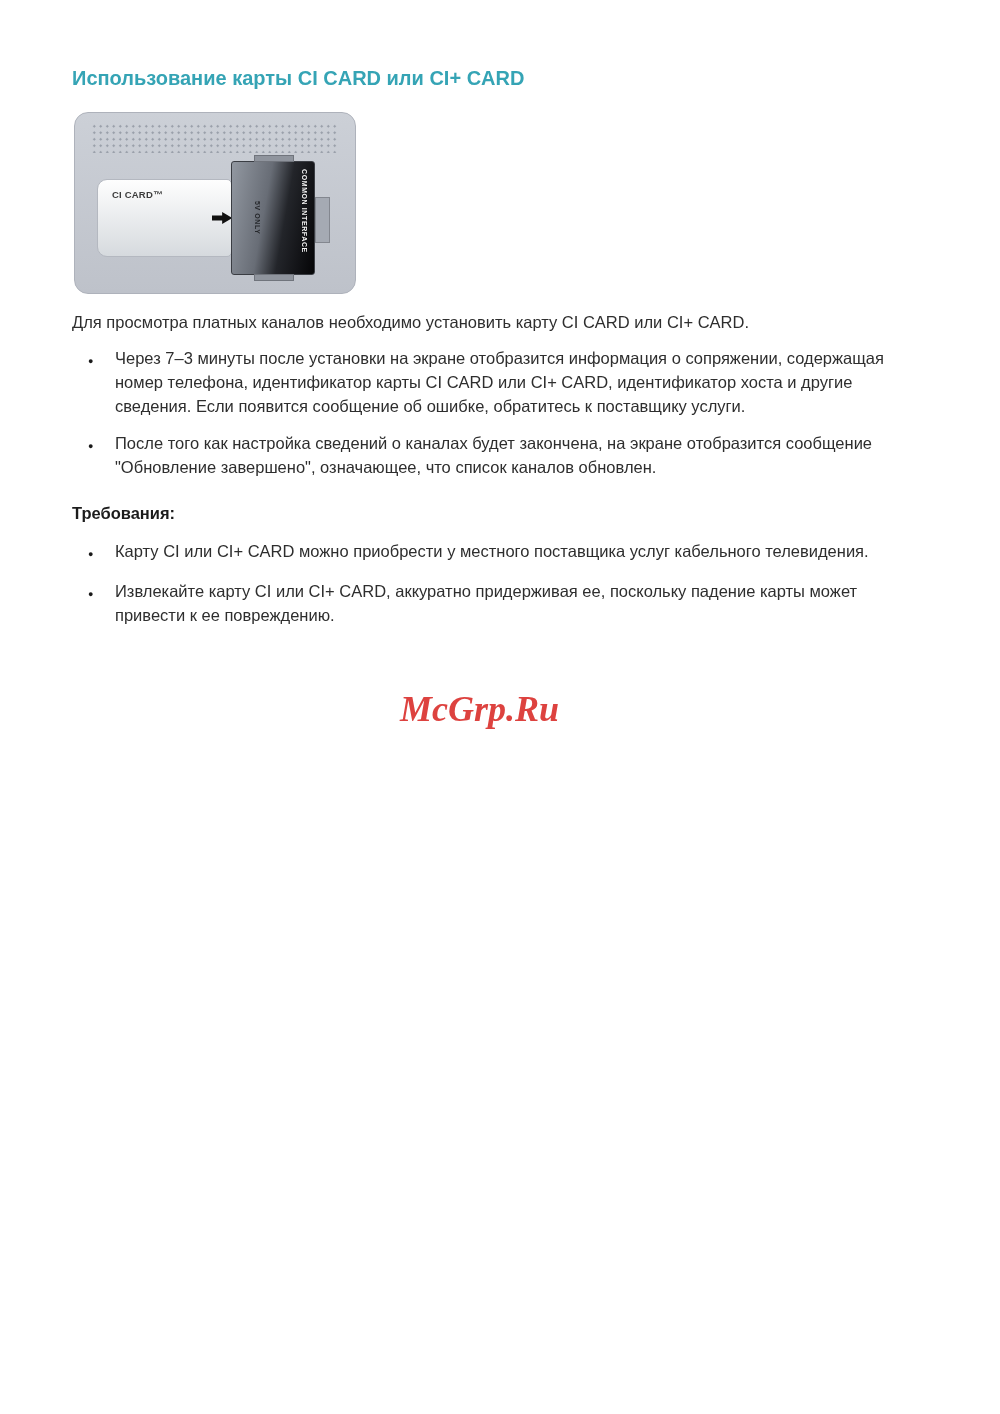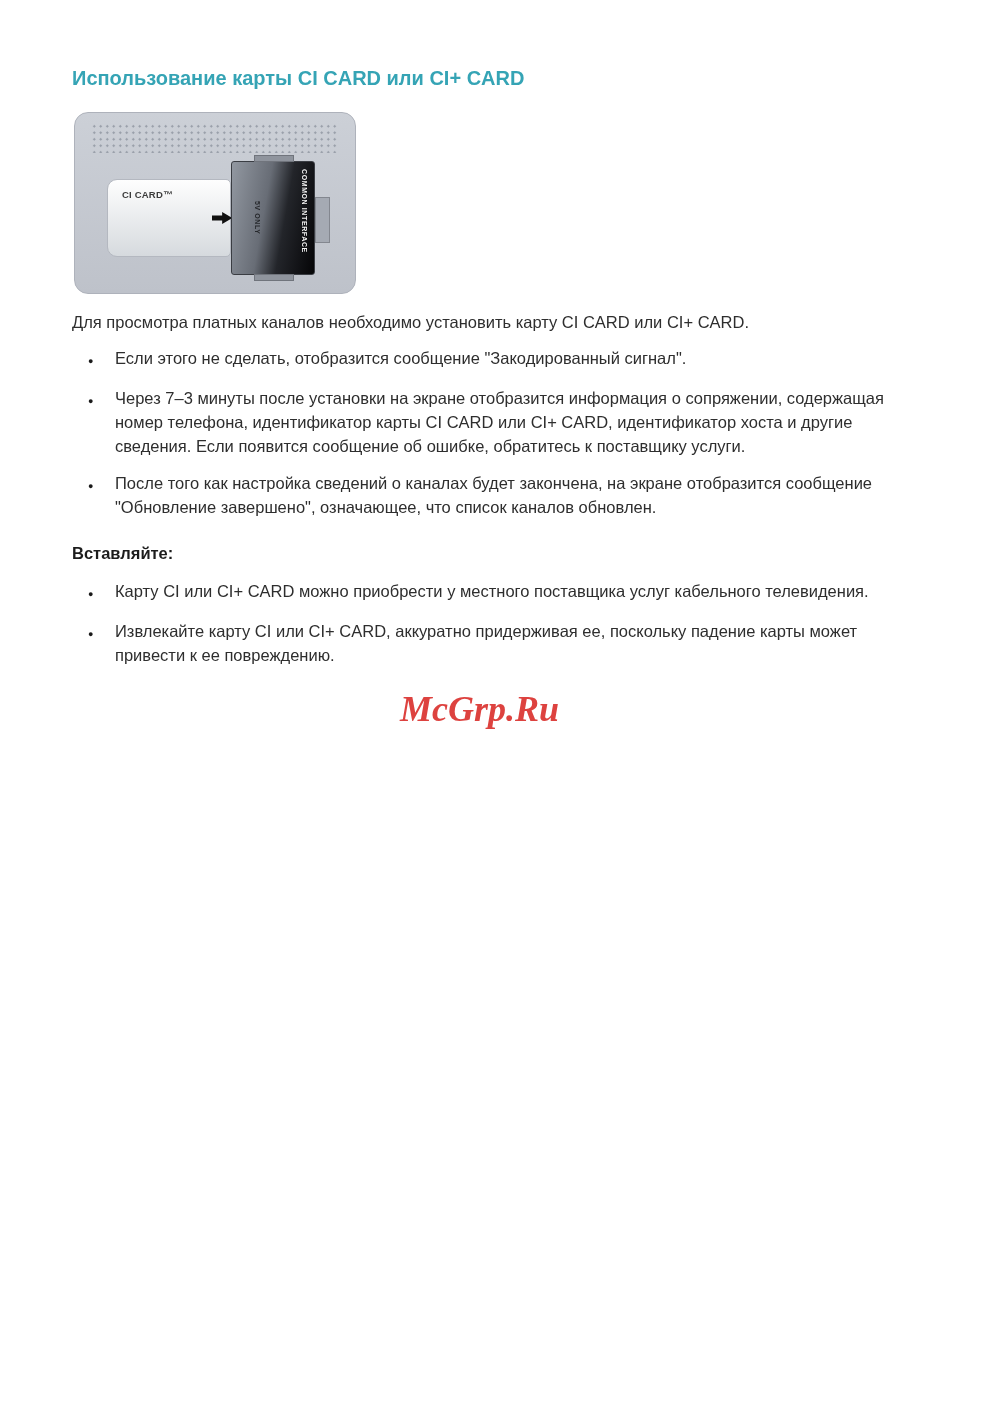--- a/index.html
+++ b/index.html
@@ -28,21 +28,21 @@
     position: absolute; inset: 0;
     background: linear-gradient(180deg, #ccd0d7, #bec2ca);
     border: 1px solid #aeb2bb; border-radius: 14px;
   }
   .vent {
     position: absolute; left: 16px; right: 16px; top: 10px; height: 30px;
     background-image: radial-gradient(circle, #969ca7 1.1px, transparent 1.3px);
     background-size: 6.5px 6.5px;
   }
   .ci-card {
-    position: absolute; left: 32px; top: 66px; width: 124px; height: 78px;
+    position: absolute; left: 22px; top: 66px; width: 135px; height: 78px;
     background: linear-gradient(180deg, #fefefe, #d6dade);
     border: 1px solid #b4b8c0; border-radius: 10px 5px 5px 10px;
     box-sizing: border-box;
   }
   .ci-card-label {
     display: block; margin: 9px 0 0 14px;
     font-size: 9.5px; font-weight: bold; color: #3c3c3c; letter-spacing: .2px;
   }
   .arrow { position: absolute; left: 137px; top: 97px; width: 22px; height: 16px; }
   .slot {
@@ -109,33 +109,29 @@
         <span class="slot-text ci">COMMON INTERFACE</span>
       </div>
     </div>
   </div>
 
   <p class="intro">Для просмотра платных каналов необходимо установить карту CI CARD или CI+ CARD.</p>
 
   <ul class="bullet-list">
     <li class="item">
       <span class="bullet"></span>
-      <span class="item-text">Если этого не сделать, отобразится сообщение "Закодированный сигнал".</span>
-    </li>
-    <li class="item">
-      <span class="bullet"></span>
       <span class="item-text">Через 7–3 минуты после установки на экране отобразится информация о сопряжении, содержащая номер телефона, идентификатор карты CI CARD или CI+ CARD, идентификатор хоста и другие сведения. Если появится сообщение об ошибке, обратитесь к поставщику услуги.</span>
     </li>
     <li class="item">
       <span class="bullet"></span>
       <span class="item-text">После того как настройка сведений о каналах будет закончена, на экране отобразится сообщение "Обновление завершено", означающее, что список каналов обновлен.</span>
     </li>
   </ul>
 
-  <div class="req-heading">Вставляйте:</div>
+  <div class="req-heading">Требования:</div>
 
   <ul class="bullet-list">
     <li class="item">
       <span class="bullet"></span>
       <span class="item-text">Карту CI или CI+ CARD можно приобрести у местного поставщика услуг кабельного телевидения.</span>
     </li>
     <li class="item">
       <span class="bullet"></span>
       <span class="item-text">Извлекайте карту CI или CI+ CARD, аккуратно придерживая ее, поскольку падение карты может привести к ее повреждению.</span>
     </li>

